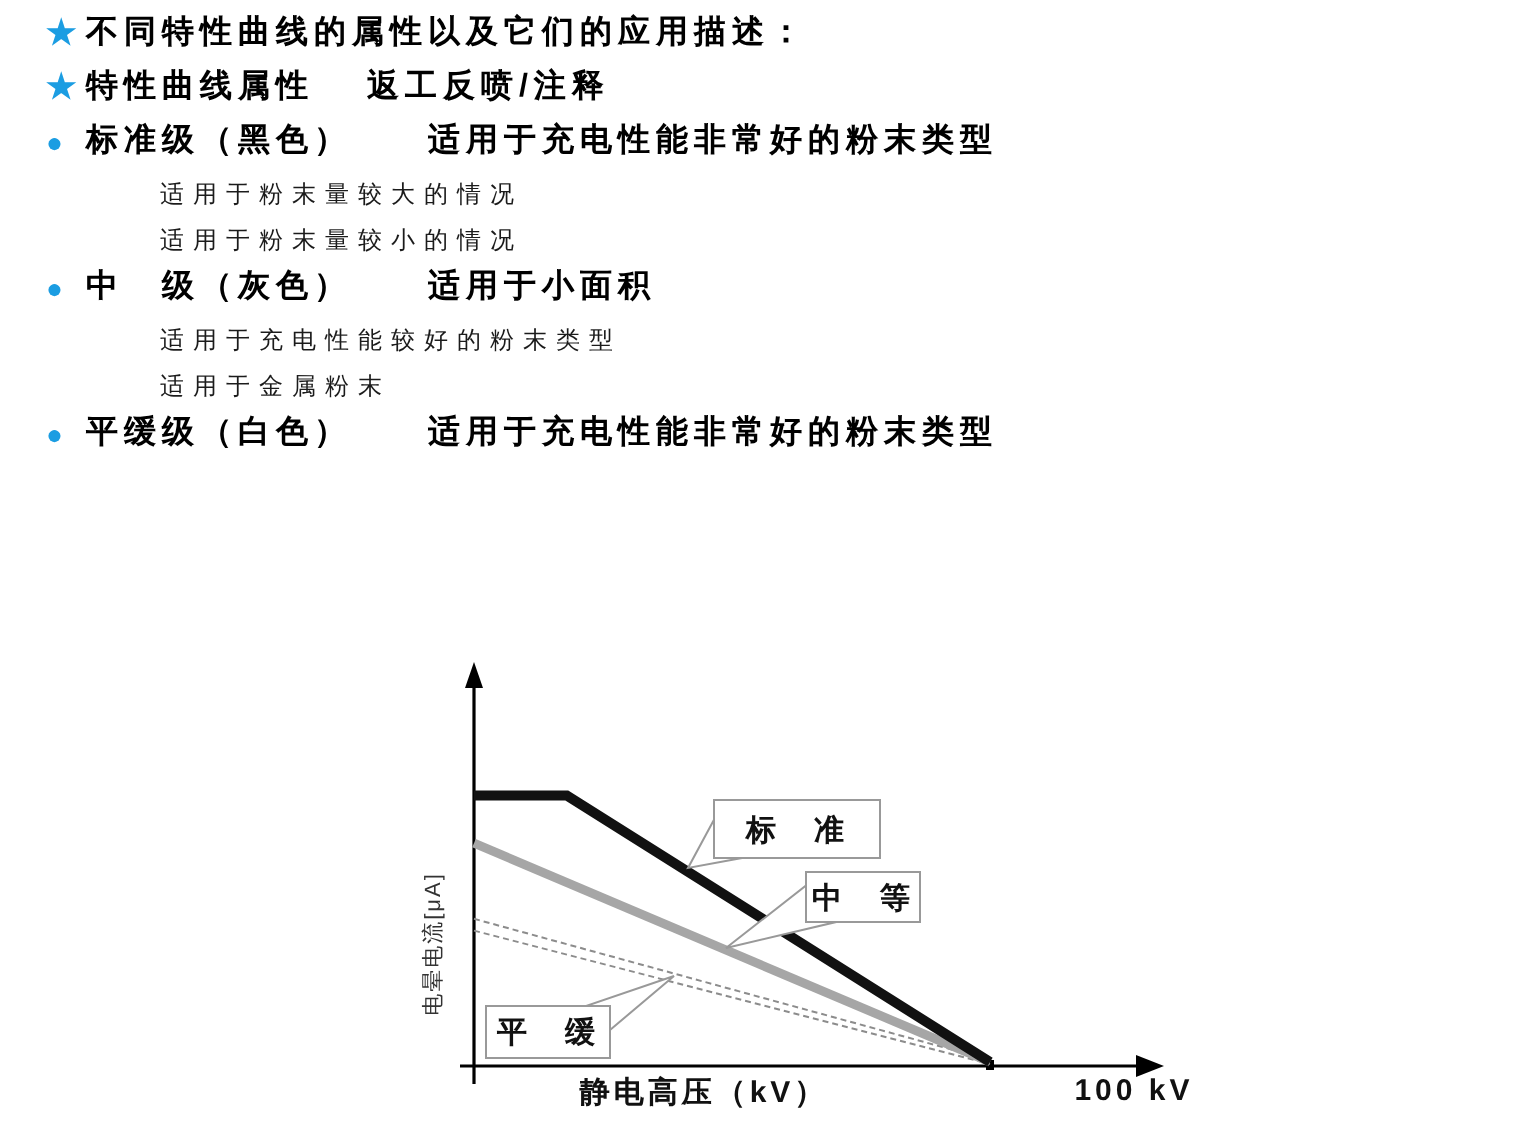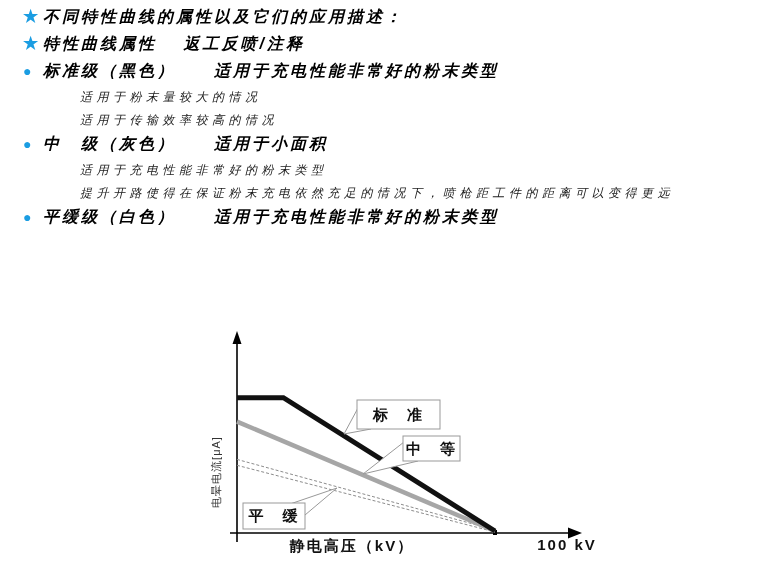--- a/index.html
+++ b/index.html
@@ -8,21 +8,21 @@
     position:relative; width:765px; height:567px; margin:0 auto;
     background:#ffffff; overflow:hidden; color:#000;
   }
   .doc { position:absolute; left:0; top:6px; width:765px; }
   .row { display:flex; align-items:flex-start; }
   .hdr { height:27px; font-weight:bold; font-size:16px; letter-spacing:3px; line-height:22px; }
   .sub { height:23px; font-size:12px; letter-spacing:4.5px; line-height:20px; padding-left:80px; color:#1b1b1b; }
   .bullet { flex:none; width:20px; margin-left:23px; letter-spacing:0; color:#1B9DE2; }
   .bullet.star { font-size:17px; }
   .bullet.dot { font-size:14px; line-height:22px; }
-  .txt { white-space:pre;font-style:italic; }
+  .txt { white-space:pre; }
   .chart { position:absolute; left:190px; top:330px; }
   .chart text { font-family:"Liberation Sans", sans-serif; }
   .axis-label { font-size:15px; font-weight:bold; fill:#111; letter-spacing:2px; }
   .y-label { font-size:11px; fill:#333; letter-spacing:1px; }
   .legend-text { font-size:15px; font-weight:bold; fill:#111; letter-spacing:2px; }
   .legend-box { fill:#ffffff; stroke:#999; stroke-width:1; }
   .callout { fill:#ffffff; stroke:#999; stroke-width:1; }
 </style>
 </head>
 <body>
@@ -39,31 +39,31 @@
       <span class="txt">特性曲线属性　 返工反喷/注释</span>
     </div>
     <div class="row hdr">
       <span class="bullet dot">●</span>
       <span class="txt">标准级（黑色）　　适用于充电性能非常好的粉末类型</span>
     </div>
     <div class="row sub">
       <span class="txt">适用于粉末量较大的情况</span>
     </div>
     <div class="row sub">
-      <span class="txt">适用于传输效率较高的情况</span>
+      <span class="txt">适用于粉末量较小的情况</span>
     </div>
     <div class="row hdr">
       <span class="bullet dot">●</span>
       <span class="txt">中　级（灰色）　　适用于小面积</span>
     </div>
     <div class="row sub">
-      <span class="txt">适用于充电性能非常好的粉末类型</span>
+      <span class="txt">适用于充电性能较好的粉末类型</span>
     </div>
     <div class="row sub">
-      <span class="txt">提升开路使得在保证粉末充电依然充足的情况下，喷枪距工件的距离可以变得更远</span>
+      <span class="txt">适用于金属粉末</span>
     </div>
     <div class="row hdr">
       <span class="bullet dot">●</span>
       <span class="txt">平缓级（白色）　　适用于充电性能非常好的粉末类型</span>
     </div>
   </div>
 
   <svg class="chart" width="430" height="237" viewBox="0 0 430 237">
 
     <line x1="47" y1="8" x2="47" y2="212" stroke="#000" stroke-width="1.6"></line>

